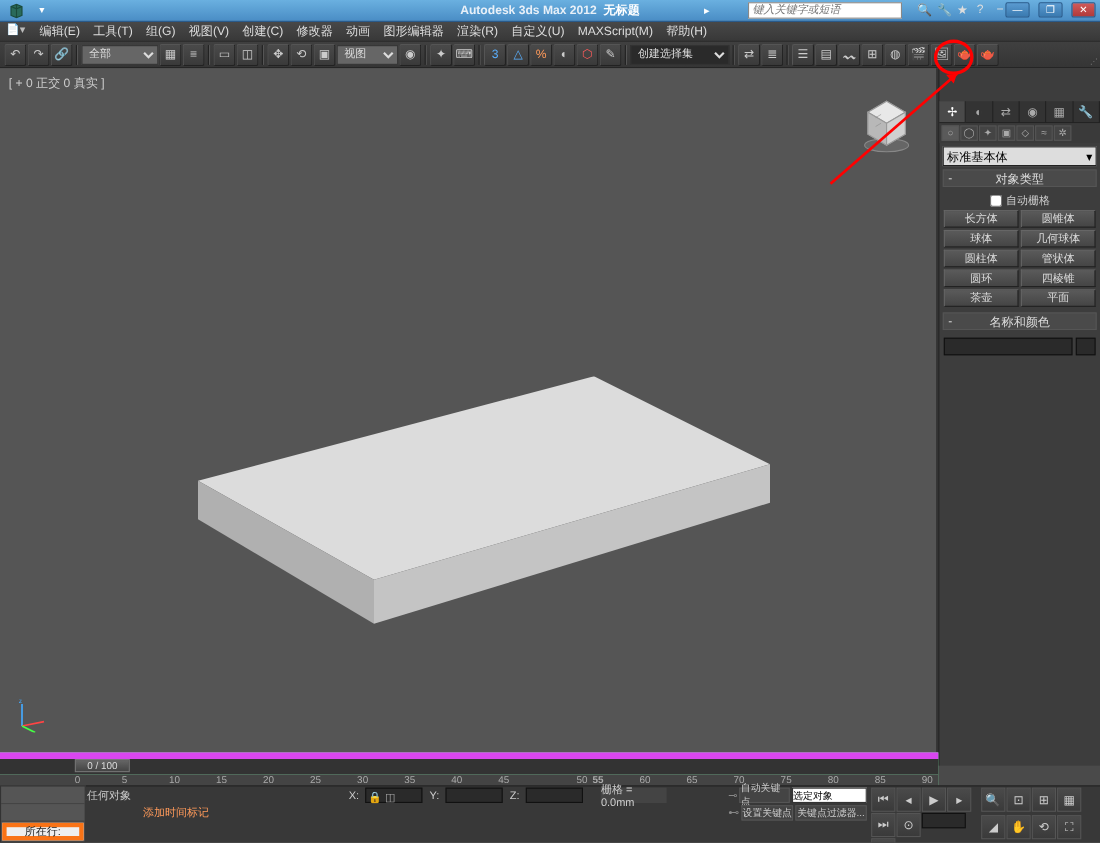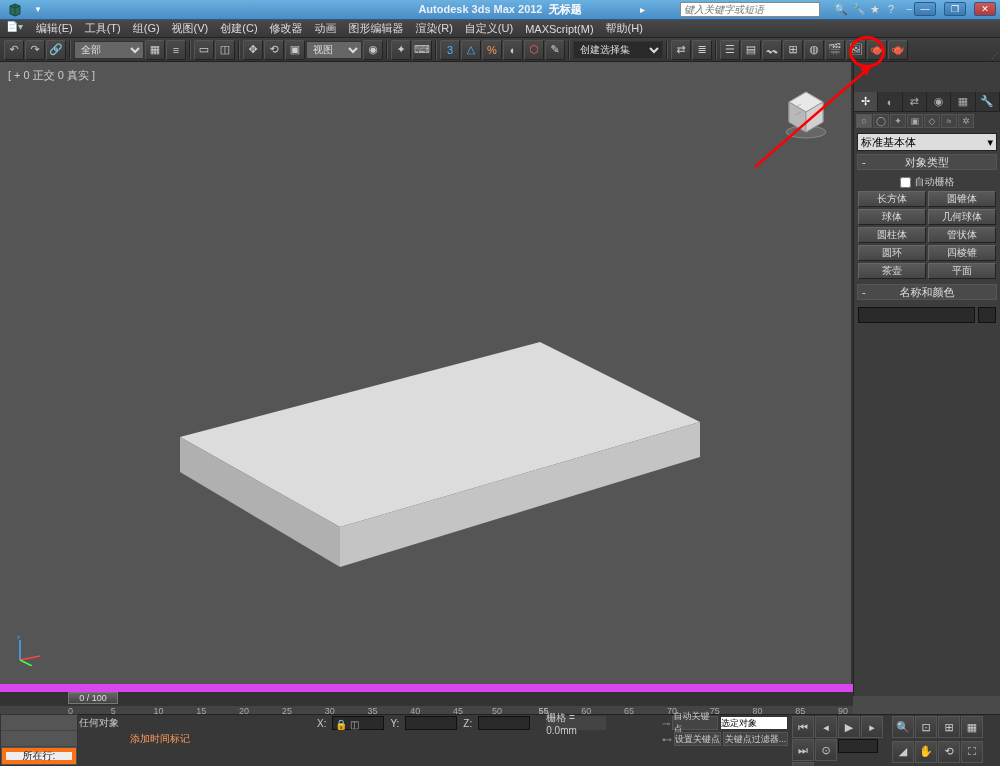--- a/index.html
+++ b/index.html
@@ -64,21 +64,21 @@
 .cmd-check input { margin-right: 4px; width: 11px; height: 11px; }
 
 .btn-grid { display: grid; grid-template-columns: 1fr 1fr; gap: 2px; }
 .geo-btn { height: 16px; background: linear-gradient(#5a5a5a, #454545); border: 1px solid #666; border-bottom-color: #222; border-right-color: #222; font-size: 10px; color: #ddd; display: flex; align-items: center; justify-content: center; }
 
 .color-row { display: flex; gap: 3px; margin-top: 4px; align-items: center; }
 .color-input { flex: 1; height: 16px; background: #2a2a2a; border: 1px solid #111; }
 .color-sw { width: 18px; height: 16px; background: #2a2a2a; border: 1px solid #111; }
 
 
-.time-area { position: absolute; bottom: 52px; left: 0; width: 853px; height: 30px; background: #86efac; border-top: 8px solid #d946ef; }
+.time-area { position: absolute; bottom: 52px; left: 0; width: 853px; height: 30px; background: #86efac; border-top: 6px solid #d946ef; }
 .time-slider-track { height: 14px; background: #333; position: relative; margin-top: 0; }
 .time-slider-thumb { position: absolute; left: 68px; top: 0; width: 50px; height: 12px; background: linear-gradient(#666,#444); border: 1px solid #777; font-size: 9px; color: #ddd; text-align: center; }
 .time-ruler { height: 16px; display: flex; position: relative; font-size: 9px; color: #aaa; background: #444; }
 .time-tick { position: absolute; top: 0; font-size: 9px; }
 .time-lock { position:absolute; left: 2px; top: 16px; width:62px; height:14px; display:flex; gap:1px; }
 
 
 .status-bar { position: absolute; bottom: 0; left: 0; width: 1000px; height: 52px; background: #383838; border-top: 1px solid #222; }
 .status-row1 { height: 16px; display: flex; align-items: center; font-size: 10px; color: #ccc; padding-left: 49px; gap: 6px;}
 .status-row2 { height: 16px; display: flex; align-items: center; font-size: 10px; color: #ccc; padding-left: 80px; gap: 6px;}
@@ -311,21 +311,21 @@
       <span class="time-tick" style="left: 68px;">0</span>
       <span class="time-tick" style="left: 110.778px;">5</span>
       <span class="time-tick" style="left: 153.556px; text-align: right;">10</span>
       <span class="time-tick" style="left: 196.333px;">15</span>
       <span class="time-tick" style="left: 239.111px;">20</span>
       <span class="time-tick" style="left: 281.889px;">25</span>
       <span class="time-tick" style="left: 324.667px;">30</span>
       <span class="time-tick" style="left: 367.444px;">35</span>
       <span class="time-tick" style="left: 410.222px;">40</span>
       <span class="time-tick" style="left: 453px;">45</span>
-      <span class="time-tick" style="left: 492px;">50</span>
+      <span class="time-tick" style="left: 524px;">50</span>
       <span class="time-tick" style="left: 538.556px; font-weight: bold;">55</span>
       <span class="time-tick" style="left: 581.333px;">60</span>
       <span class="time-tick" style="left: 624.111px;">65</span>
       <span class="time-tick" style="left: 666.889px;">70</span>
       <span class="time-tick" style="left: 709.667px;">75</span>
       <span class="time-tick" style="left: 752.444px;">80</span>
       <span class="time-tick" style="left: 795.222px;">85</span>
       <span class="time-tick" style="left: 838px;">90</span>
     </div>
 </div>

